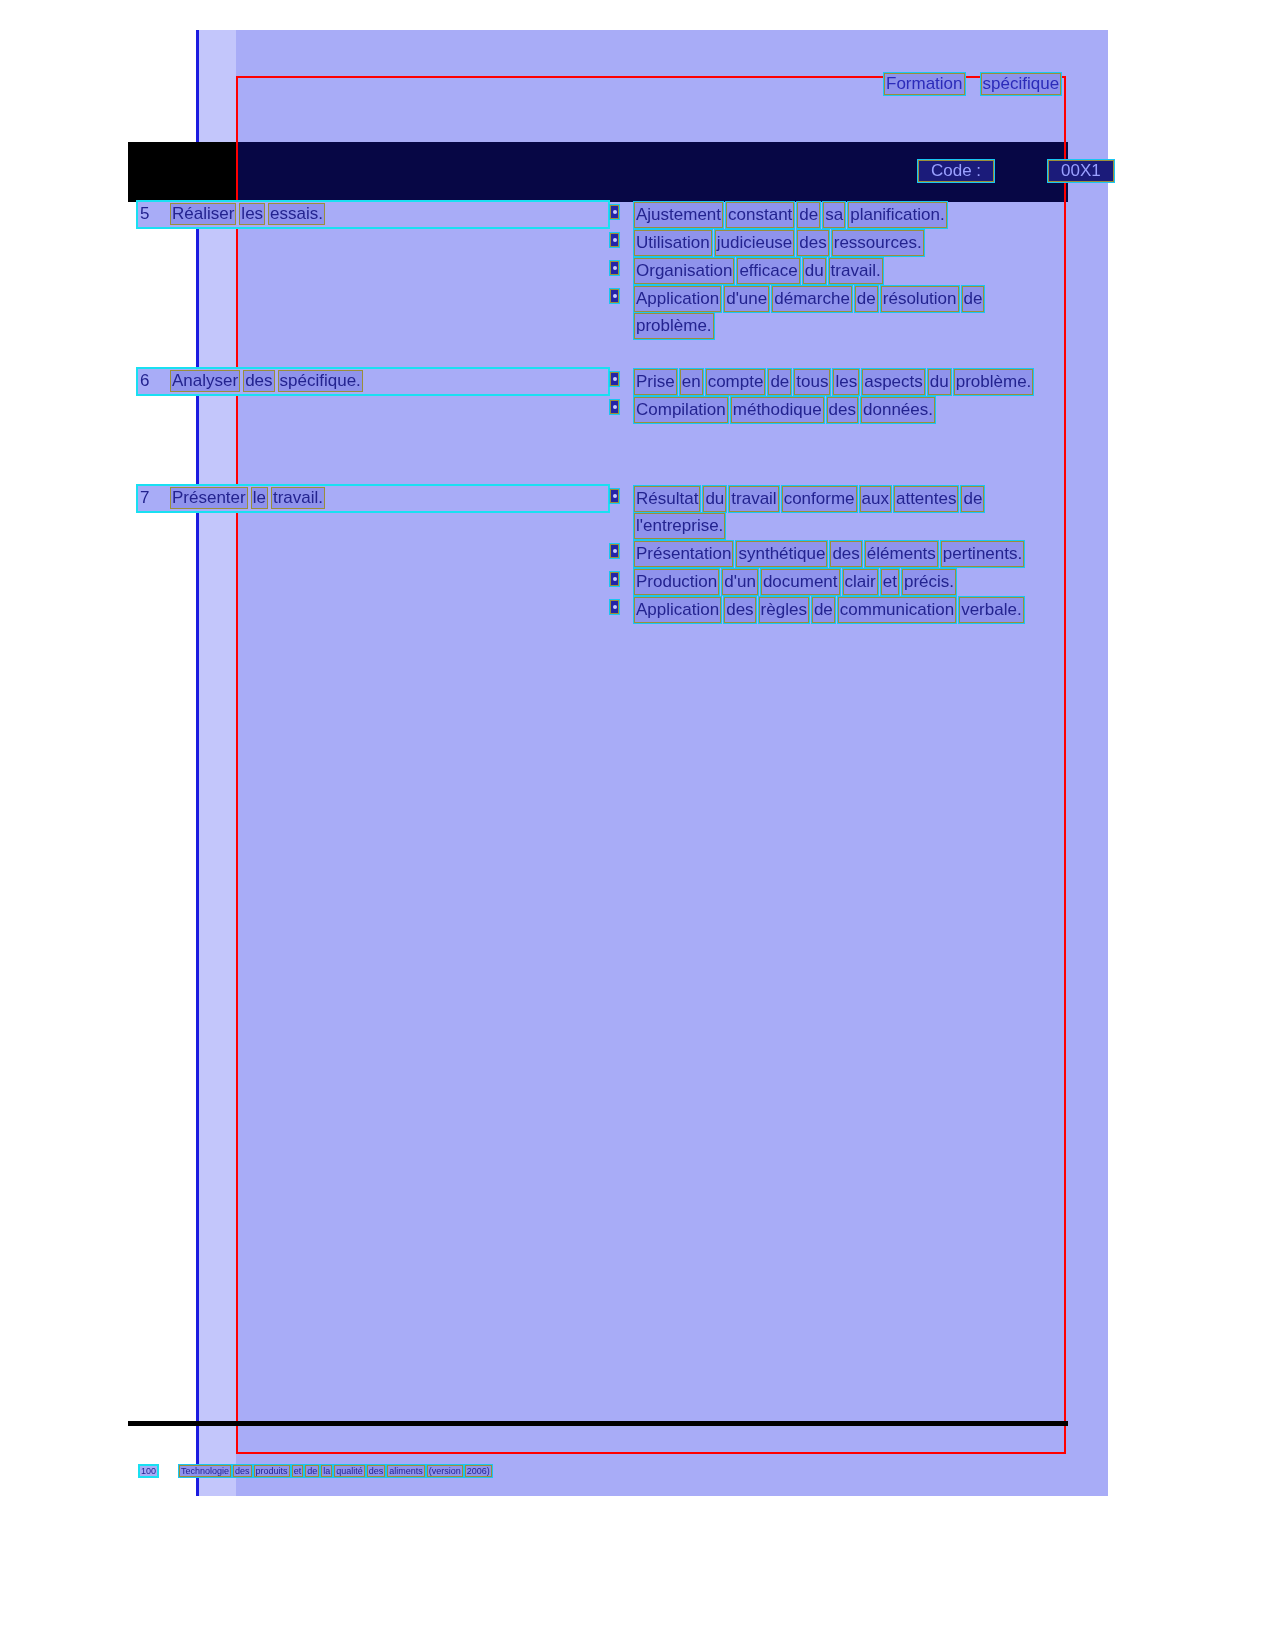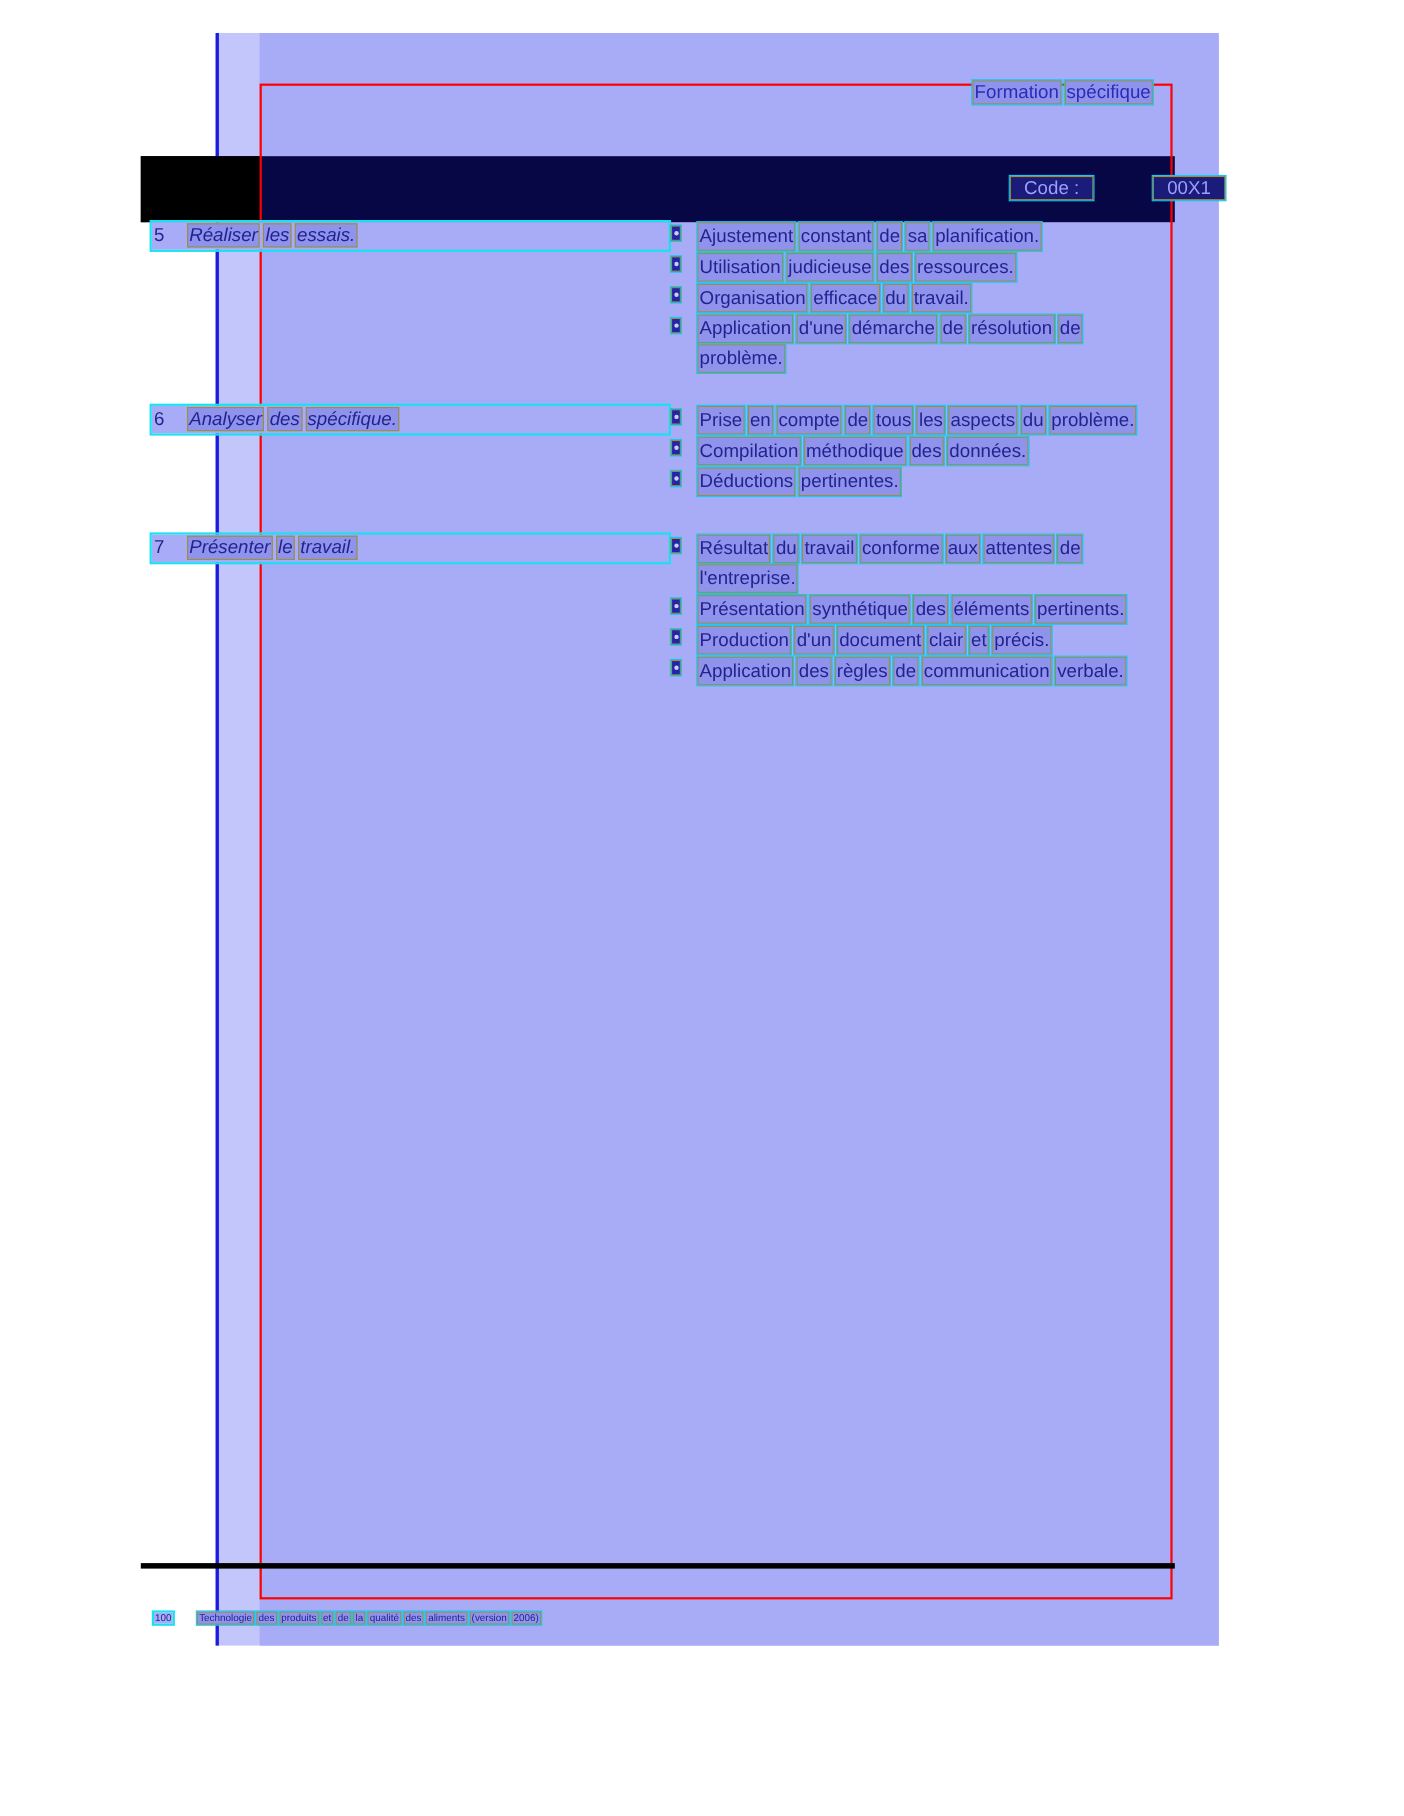--- a/index.html
+++ b/index.html
@@ -37,21 +37,21 @@
   }
 
   
   #hdr-title{
     position:absolute;left:884px;top:73px;
     font-size:17px;color:#2b2bb9;white-space:nowrap;
   }
   #hdr-title .tok{
     display:inline-block;background:#8f93ec;
     border:1px solid #9a8f3a;outline:1px solid #19c6f2;
-    padding:0 1px;margin-right:3px;
+    padding:0 1px;margin-right:16px;
   }
 
   
   #code-row{
     position:absolute;left:918px;top:160px;
     font-size:17px;color:#9aa0ff;white-space:nowrap;
   }
   #code-row .tok{
     display:inline-block;background:#1b1b7a;
     border:1px solid #9a8f3a;outline:1px solid #19c6f2;
@@ -66,21 +66,21 @@
     font-size:17px;color:#23238f;white-space:nowrap;
     outline:2px solid #19e0f2;
     background:#a8acf7;
     padding:1px 0 2px 0;
     box-sizing:border-box;
   }
   .comp-num{display:inline-block;width:30px;padding-left:2px;}
   .comp-left .tok{
     display:inline-block;background:#8f93ec;
     border:1px solid #9a8f3a;
-    padding:0 1px;margin-right:3px;font-style:italic;
+    padding:0 1px;margin-right:3px;
   }
   .comp-right{position:absolute;left:472px;top:0;width:458px;}
 
   .bullet-li{position:relative;padding-left:24px;margin-bottom:1px;}
   .bullet-dot{
     position:absolute;left:0;top:3px;width:9px;height:14px;
     background:#2424a8;border:1px solid #9a8f3a;outline:1px solid #19c6f2;
     box-sizing:border-box;
   }
   .bullet-dot::after{
@@ -139,21 +139,20 @@
         <div class="bullet-li"><span class="bullet-dot"></span><span class="bullet-txt"><span class="tok">Utilisation</span><span class="tok">judicieuse</span><span class="tok">des</span><span class="tok">ressources.</span></span></div>
         <div class="bullet-li"><span class="bullet-dot"></span><span class="bullet-txt"><span class="tok">Organisation</span><span class="tok">efficace</span><span class="tok">du</span><span class="tok">travail.</span></span></div>
         <div class="bullet-li"><span class="bullet-dot"></span><span class="bullet-txt"><span class="tok">Application</span><span class="tok">d'une</span><span class="tok">démarche</span><span class="tok">de</span><span class="tok">résolution</span><span class="tok">de</span><span class="tok">problème.</span></span></div>
       </div>
     </div>
     <div class="comp-row" style="top:369px">
       <div class="comp-left"><span class="comp-num">6</span><span class="tok">Analyser</span><span class="tok">des</span><span class="tok">spécifique.</span></div>
       <div class="comp-right">
         <div class="bullet-li"><span class="bullet-dot"></span><span class="bullet-txt"><span class="tok">Prise</span><span class="tok">en</span><span class="tok">compte</span><span class="tok">de</span><span class="tok">tous</span><span class="tok">les</span><span class="tok">aspects</span><span class="tok">du</span><span class="tok">problème.</span></span></div>
         <div class="bullet-li"><span class="bullet-dot"></span><span class="bullet-txt"><span class="tok">Compilation</span><span class="tok">méthodique</span><span class="tok">des</span><span class="tok">données.</span></span></div>
-        <div class="bullet-li"><span class="bullet-dot"></span><span class="bullet-txt"><span class="tok">Déductions</span><span class="tok">pertinentes.</span></span></div>
       </div>
     </div>
     <div class="comp-row" style="top:486px">
       <div class="comp-left"><span class="comp-num">7</span><span class="tok">Présenter</span><span class="tok">le</span><span class="tok">travail.</span></div>
       <div class="comp-right">
         <div class="bullet-li"><span class="bullet-dot"></span><span class="bullet-txt"><span class="tok">Résultat</span><span class="tok">du</span><span class="tok">travail</span><span class="tok">conforme</span><span class="tok">aux</span><span class="tok">attentes</span><span class="tok">de</span><span class="tok">l'entreprise.</span></span></div>
         <div class="bullet-li"><span class="bullet-dot"></span><span class="bullet-txt"><span class="tok">Présentation</span><span class="tok">synthétique</span><span class="tok">des</span><span class="tok">éléments</span><span class="tok">pertinents.</span></span></div>
         <div class="bullet-li"><span class="bullet-dot"></span><span class="bullet-txt"><span class="tok">Production</span><span class="tok">d'un</span><span class="tok">document</span><span class="tok">clair</span><span class="tok">et</span><span class="tok">précis.</span></span></div>
         <div class="bullet-li"><span class="bullet-dot"></span><span class="bullet-txt"><span class="tok">Application</span><span class="tok">des</span><span class="tok">règles</span><span class="tok">de</span><span class="tok">communication</span><span class="tok">verbale.</span></span></div>
       </div>

